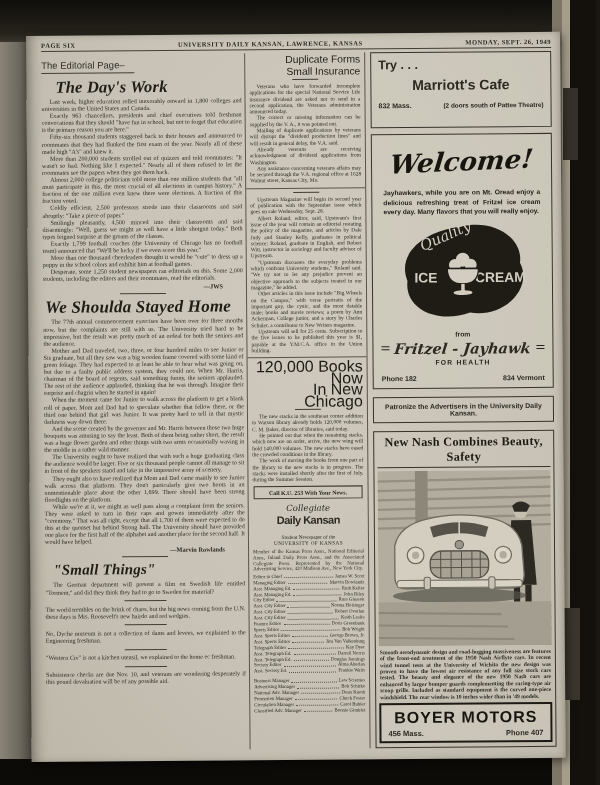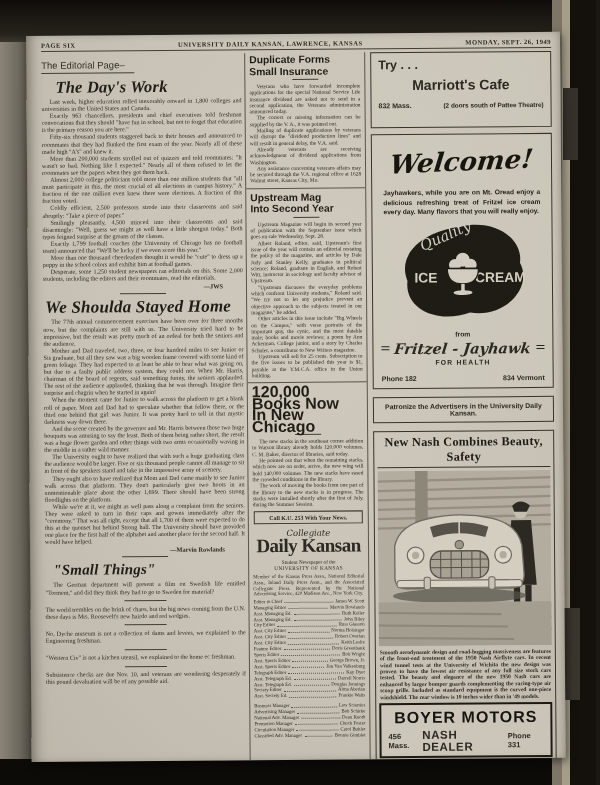--- a/index.html
+++ b/index.html
@@ -40,28 +40,28 @@
            font-size:16.5px; line-height:17px; margin:3px 0 3px 14px; color:#201d17; letter-spacing:.2px; }
   .ed-h1.flush { margin-left:2px; font-size:17px; }
   .ed-h1.small { font-size:15px; margin-left:8px; }
   .body p { margin:0; font-size:6.1px; line-height:7.1px; text-align:justify; text-indent:8px; color:#2e2b24; }
   .byline { text-align:right; font-size:6.3px; font-weight:bold; margin:1px 20px 2px 0; }
   .rule-sep { width:46px; border-top:1px solid #423e35; margin:3px auto 4px; }
   .sep-between p + p::before { content:""; display:block; width:42px; border-top:1px solid #423e35; margin:4.5px auto; }
 
   
   .col-mid { width:121px; flex:none; margin-left:3px; border-left:1px solid #59544a; border-right:1px solid #59544a; padding:0 4px; }
-  .mid-h { font-family:"Liberation Sans",sans-serif; font-weight:bold; font-size:10.3px; line-height:11.5px; color:#201d17; margin:1px 0 0; }
+  .mid-h { font-family:"Liberation Sans",sans-serif; font-weight:normal; font-size:10.3px; line-height:11.5px; color:#201d17; margin:1px 0 0;text-align:right; }
   .mid-rule { width:26px; border-top:1px solid #423e35; margin:2px auto 3px; }
   .mid-body p { margin:0; font-size:5.4px; line-height:6.3px; text-align:justify; text-indent:7px; }
   .mid-sep { border-top:1px solid #59544a; margin:4px -4px 3px; }
   .call-box { border:1px solid #3c3831; margin:4px 1px; padding:2.5px 1px; text-align:center; font-weight:bold; font-size:5.9px; }
   .masthead { text-align:center; margin-top:3px; }
   .mh-script { font-family:"DejaVu Serif",serif; font-style:italic; font-size:8.5px; }
-  .mh-title { font-family:Liberation Serif, serif; font-weight:bold; font-size:19px; line-height:15px; letter-spacing:-.5px; margin-bottom:6px; }
+  .mh-title { font-family:Liberation Sans, sans-serif; font-weight:bold; font-size:11px; line-height:15px; letter-spacing:-.5px; margin-bottom:6px; }
   .mh-sub { font-size:5.2px; line-height:6px; }
   .mh-sub.caps { letter-spacing:.4px; }
   .mh-member { font-size:4.9px; line-height:5.6px; text-align:justify; margin:3px 0 2px; }
   .staff { margin-top:2px; }
   .staff-row { display:flex; align-items:flex-end; font-size:4.8px; line-height:5.9px; text-align:left; }
   .staff-dots { flex:1; border-bottom:1px dotted #5a554a; margin:0 2px 1.5px; }
   .staff.business { margin-top:4px; }
 
   
   .col-right { flex:1; margin-left:5px; }
@@ -171,24 +171,20 @@
         <div class="mid-rule"></div>
         <div class="mid-body">
             <p>Veterans who have forwarded incomplete applications for the special National Service Life insurance dividend are asked not to send in a second application, the Veterans administration announced today.</p>
             <p>The correct or missing information can be supplied by the V. A., it was pointed out.</p>
             <p>Mailing of duplicate applications by veterans will disrupt the "dividend production lines" and will result in general delay, the V.A. said.</p>
             <p>Already veterans are receiving acknowledgment of dividend applications from Washington.</p>
             <p>Any assistance concerning veterans affairs may be secured through the V.A. regional office at 1628 Walnut street, Kansas City, Mo.</p>
           </div>
 
         <div class="mid-sep"></div>
-        <div class="mid-h">
-          <div>Upstream Mag</div>
-          <div>Into Second Year</div>
-        </div>
         <div class="mid-rule"></div>
         <div class="mid-body">
             <p>Upstream Magazine will begin its second year of publication with the September issue which goes on sale Wednesday, Sept. 28.</p>
             <p>Albert Roland, editor, said, Upstream's first issue of the year will contain an editorial restating the policy of the magazine, and articles by Dale Judy and Stanley Kelly, graduates in political science; Roland, graduate in English, and Robert Witt, instructor in sociology and faculty advisor of Upstream.</p>
             <p>"Upstream discusses the everyday problems which confront University students," Roland said. "We try not to let any prejudice prevent an objective approach to the subjects treated in our magazine," he added.</p>
             <p>Other articles in this issue include "Big Wheels on the Campus," with verse portraits of the important guy, the cynic, and the most datable male; books and movie reviews; a poem by Ann Ackerman, College junior, and a story by Charles Schuler, a contributor to New Writers magazine.</p>
             <p>Upstream will sell for 25 cents. Subscription to the five issues to be published this year is $1, payable at the Y.M.C.A. office in the Union building.</p>
           </div>
 
         <div class="mid-sep"></div>
@@ -432,22 +428,21 @@
                   <line x1="0" y1="148" x2="124" y2="150"></line>
                   <line x1="0" y1="160" x2="130" y2="162"></line>
               </g>
             </svg>
           </div>
           <div class="nash-caption">Smooth aerodynamic design and road-hugging massiveness are features of the front-end treatment of the 1950 Nash Airflyte cars. In recent wind tunnel tests at the University of Wichita the new design was proven to have the lowest air resistance of any full size stock cars tested. The beauty and elegance of the new 1950 Nash cars are enhanced by larger bumper guards complementing the racing-type air scoop grille. Included as standard equipment is the curved one-piece windshield. The rear window is 10 inches wider than in '49 models.</div>
           <div class="boyer">
             <div class="boyer-name">BOYER MOTORS</div>
             <div class="boyer-row">
               <span class="addr">456 Mass.</span>
-              <span class="dealer-sub">NASH DEALER</span>
-              <span class="phone">Phone 331</span>
+              <span class="phone">Phone 407</span>
             </div>
           </div>
         </div>
 
       </div>
     </div>
   </div>
 </div>
 
 </body></html>

